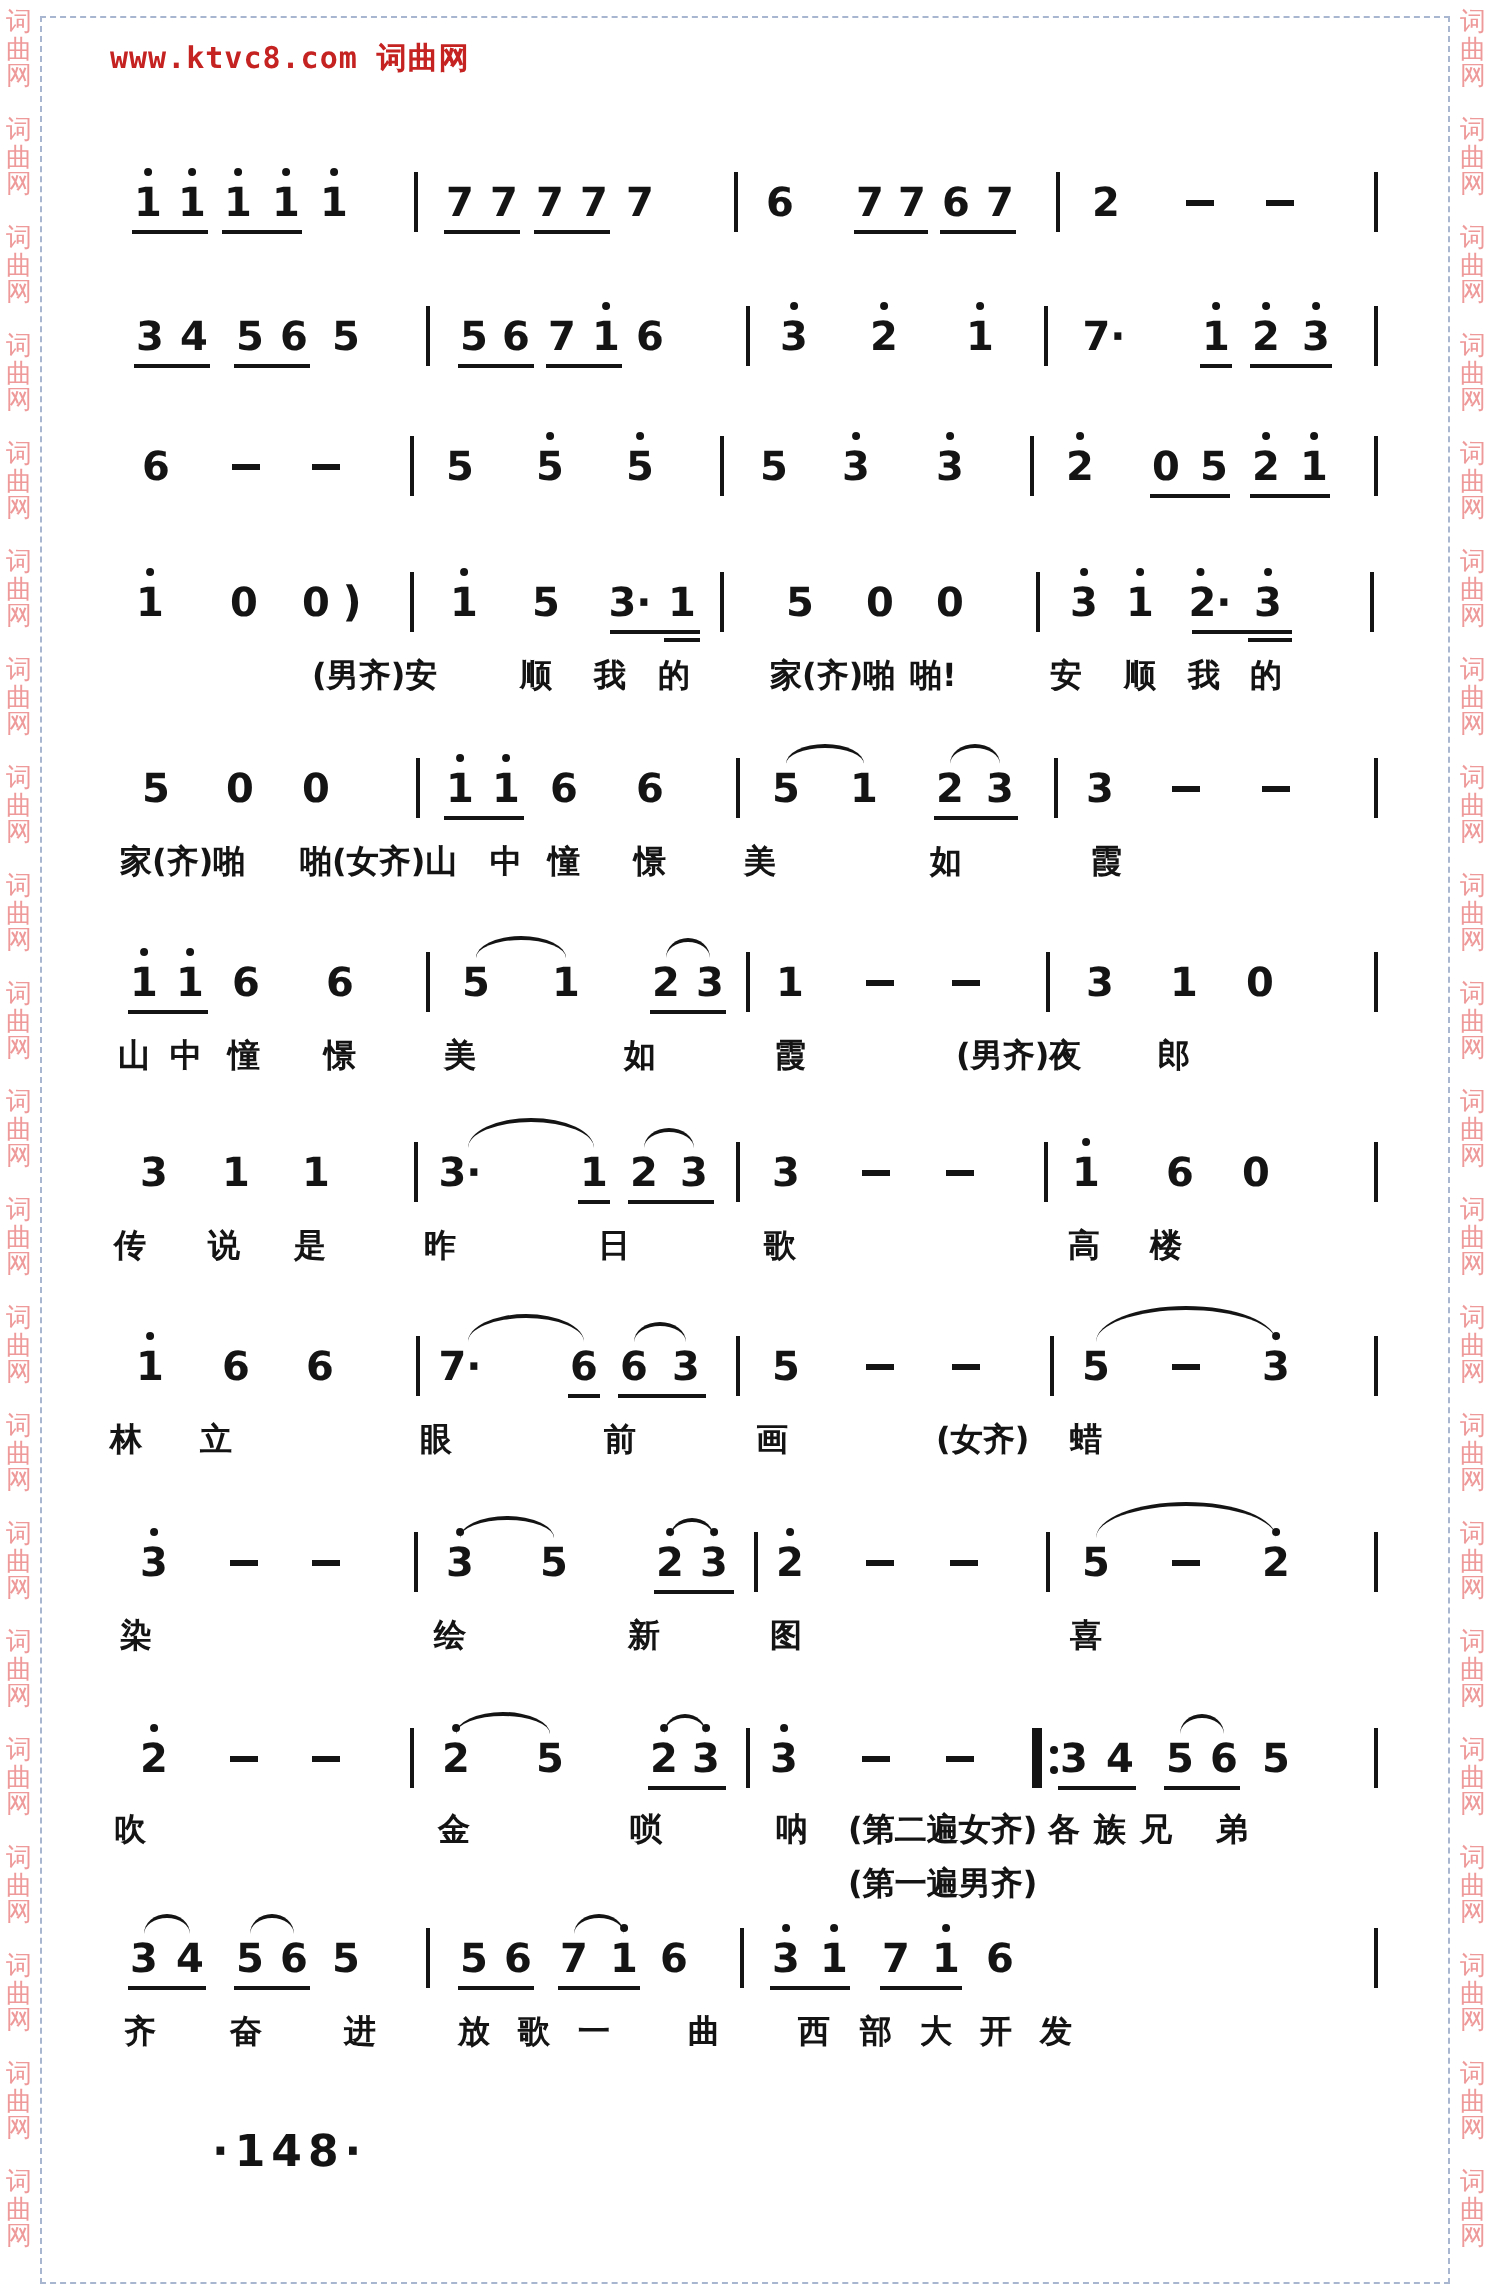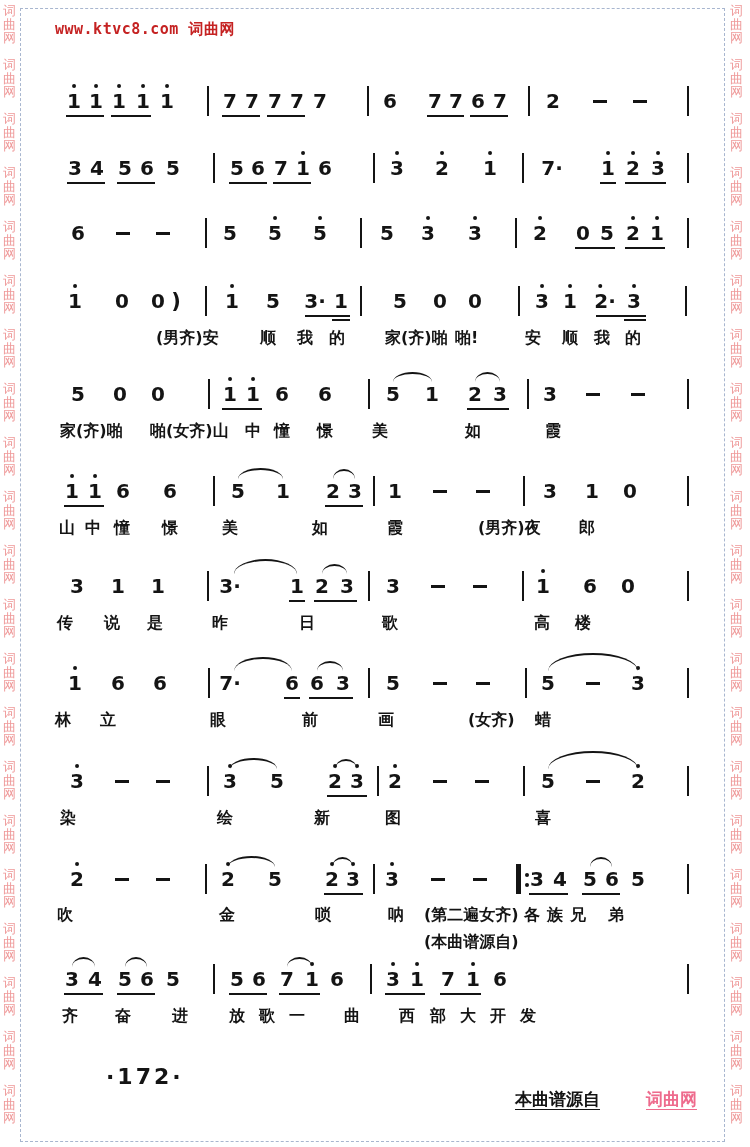--- a/index.html
+++ b/index.html
@@ -495,21 +495,21 @@
           <span class="lyric" style="left: 219px;">金</span>
           <span class="lyric" style="left: 315px;">唢</span>
           <span class="lyric" style="left: 388px;">呐</span>
           <span class="lyric" style="left: 424px;">(第二遍女齐)</span>
           <span class="lyric" style="left: 524px;">各</span>
           <span class="lyric" style="left: 547px;">族</span>
           <span class="lyric" style="left: 570px;">兄</span>
           <span class="lyric" style="left: 608px;">弟</span>
         </div>
         <div class="lyrics" style="top: 64px;">
-          <span class="lyric" style="left: 424px;">(本曲谱源自)</span>
+          <span class="lyric" style="left: 424px;">(第一遍男齐)</span>
         </div>
       </div>
       <div class="system" style="top: 968px;">
         <div class="slur" style="left: 72px; width: 23px; height: 8px; top: -11px;"></div>
         <div class="slur" style="left: 125px; width: 22px; height: 8px; top: -11px;"></div>
         <div class="slur" style="left: 287px; width: 25px; height: 8px; top: -11px;"></div>
         <div class="ul" style="left: 64px; width: 39px;"></div>
         <div class="ul" style="left: 117px; width: 38px;"></div>
         <div class="ul" style="left: 229px; width: 38px;"></div>
         <div class="ul" style="left: 279px; width: 41px;"></div>
@@ -542,17 +542,14 @@
           <span class="lyric" style="left: 289px;">一</span>
           <span class="lyric" style="left: 344px;">曲</span>
           <span class="lyric" style="left: 399px;">西</span>
           <span class="lyric" style="left: 430px;">部</span>
           <span class="lyric" style="left: 460px;">大</span>
           <span class="lyric" style="left: 490px;">开</span>
           <span class="lyric" style="left: 520px;">发</span>
         </div>
       </div>
     </div>
-  <div class="pagenum">·172·</div>
-  <div class="source">
-    <span class="prefix">本曲谱源自</span><span class="site">词曲网</span>
-  </div>
+  <div class="pagenum">·148·</div>
 </div>
 
 </body></html>

